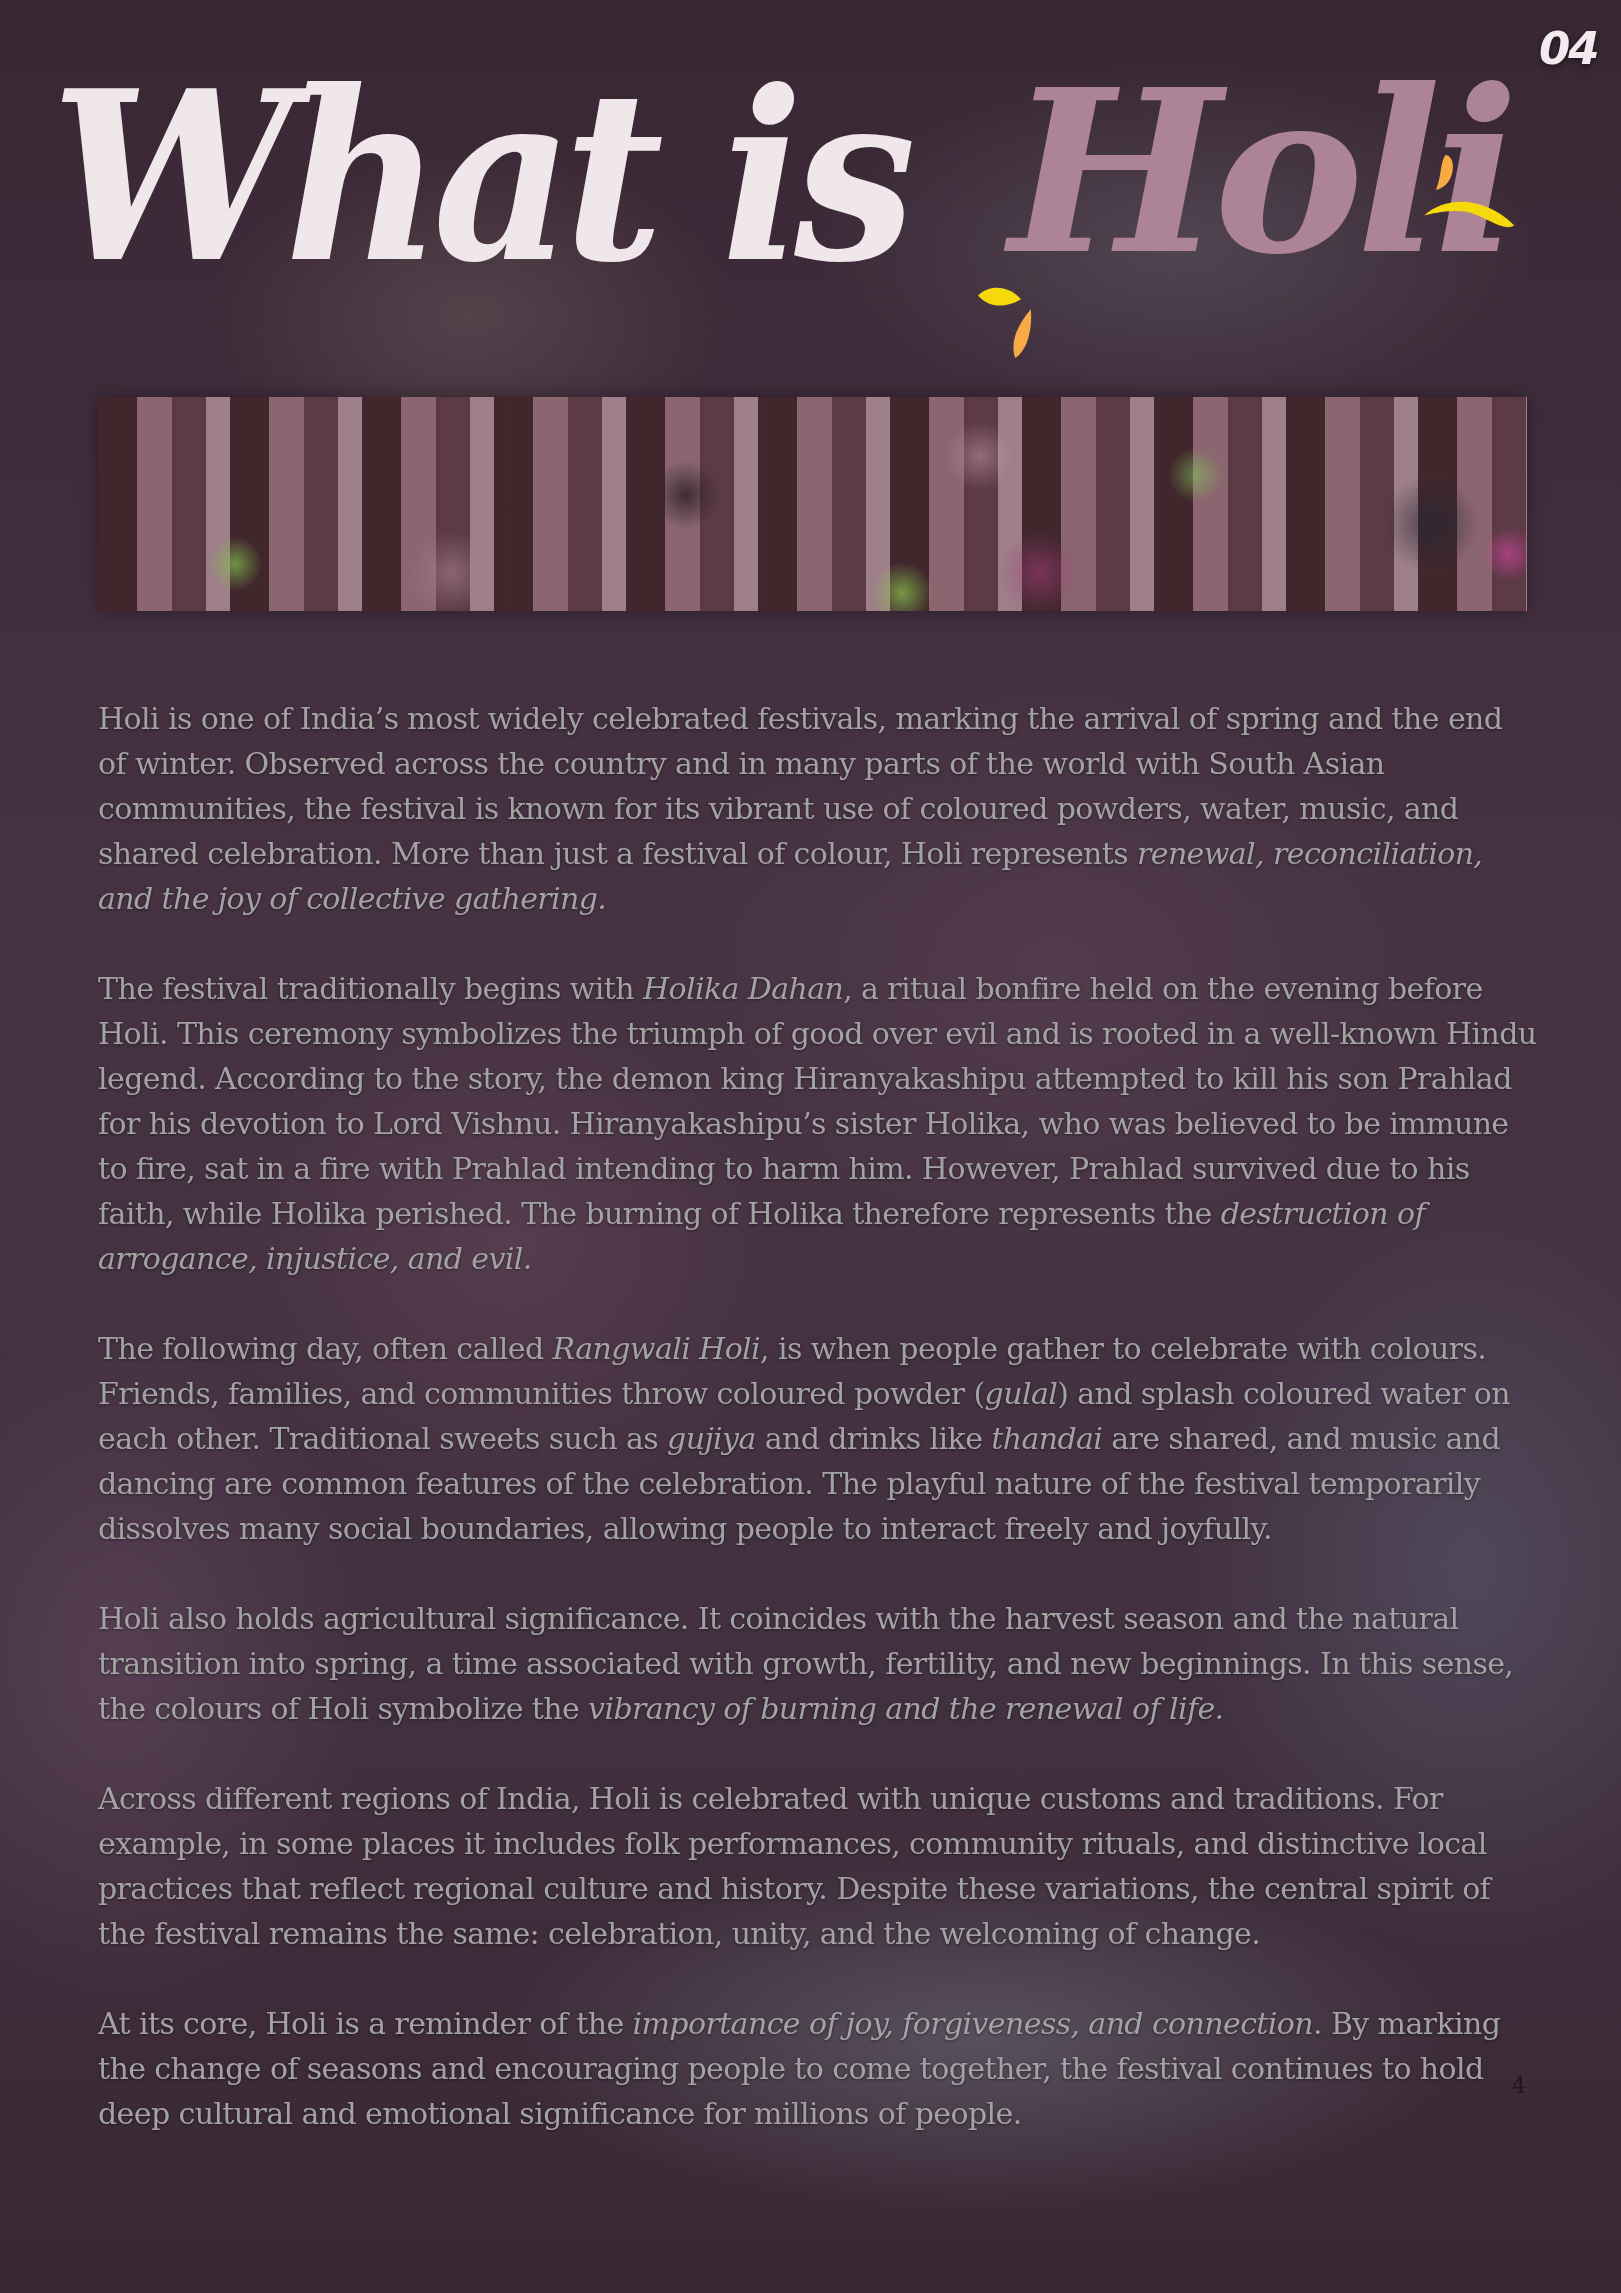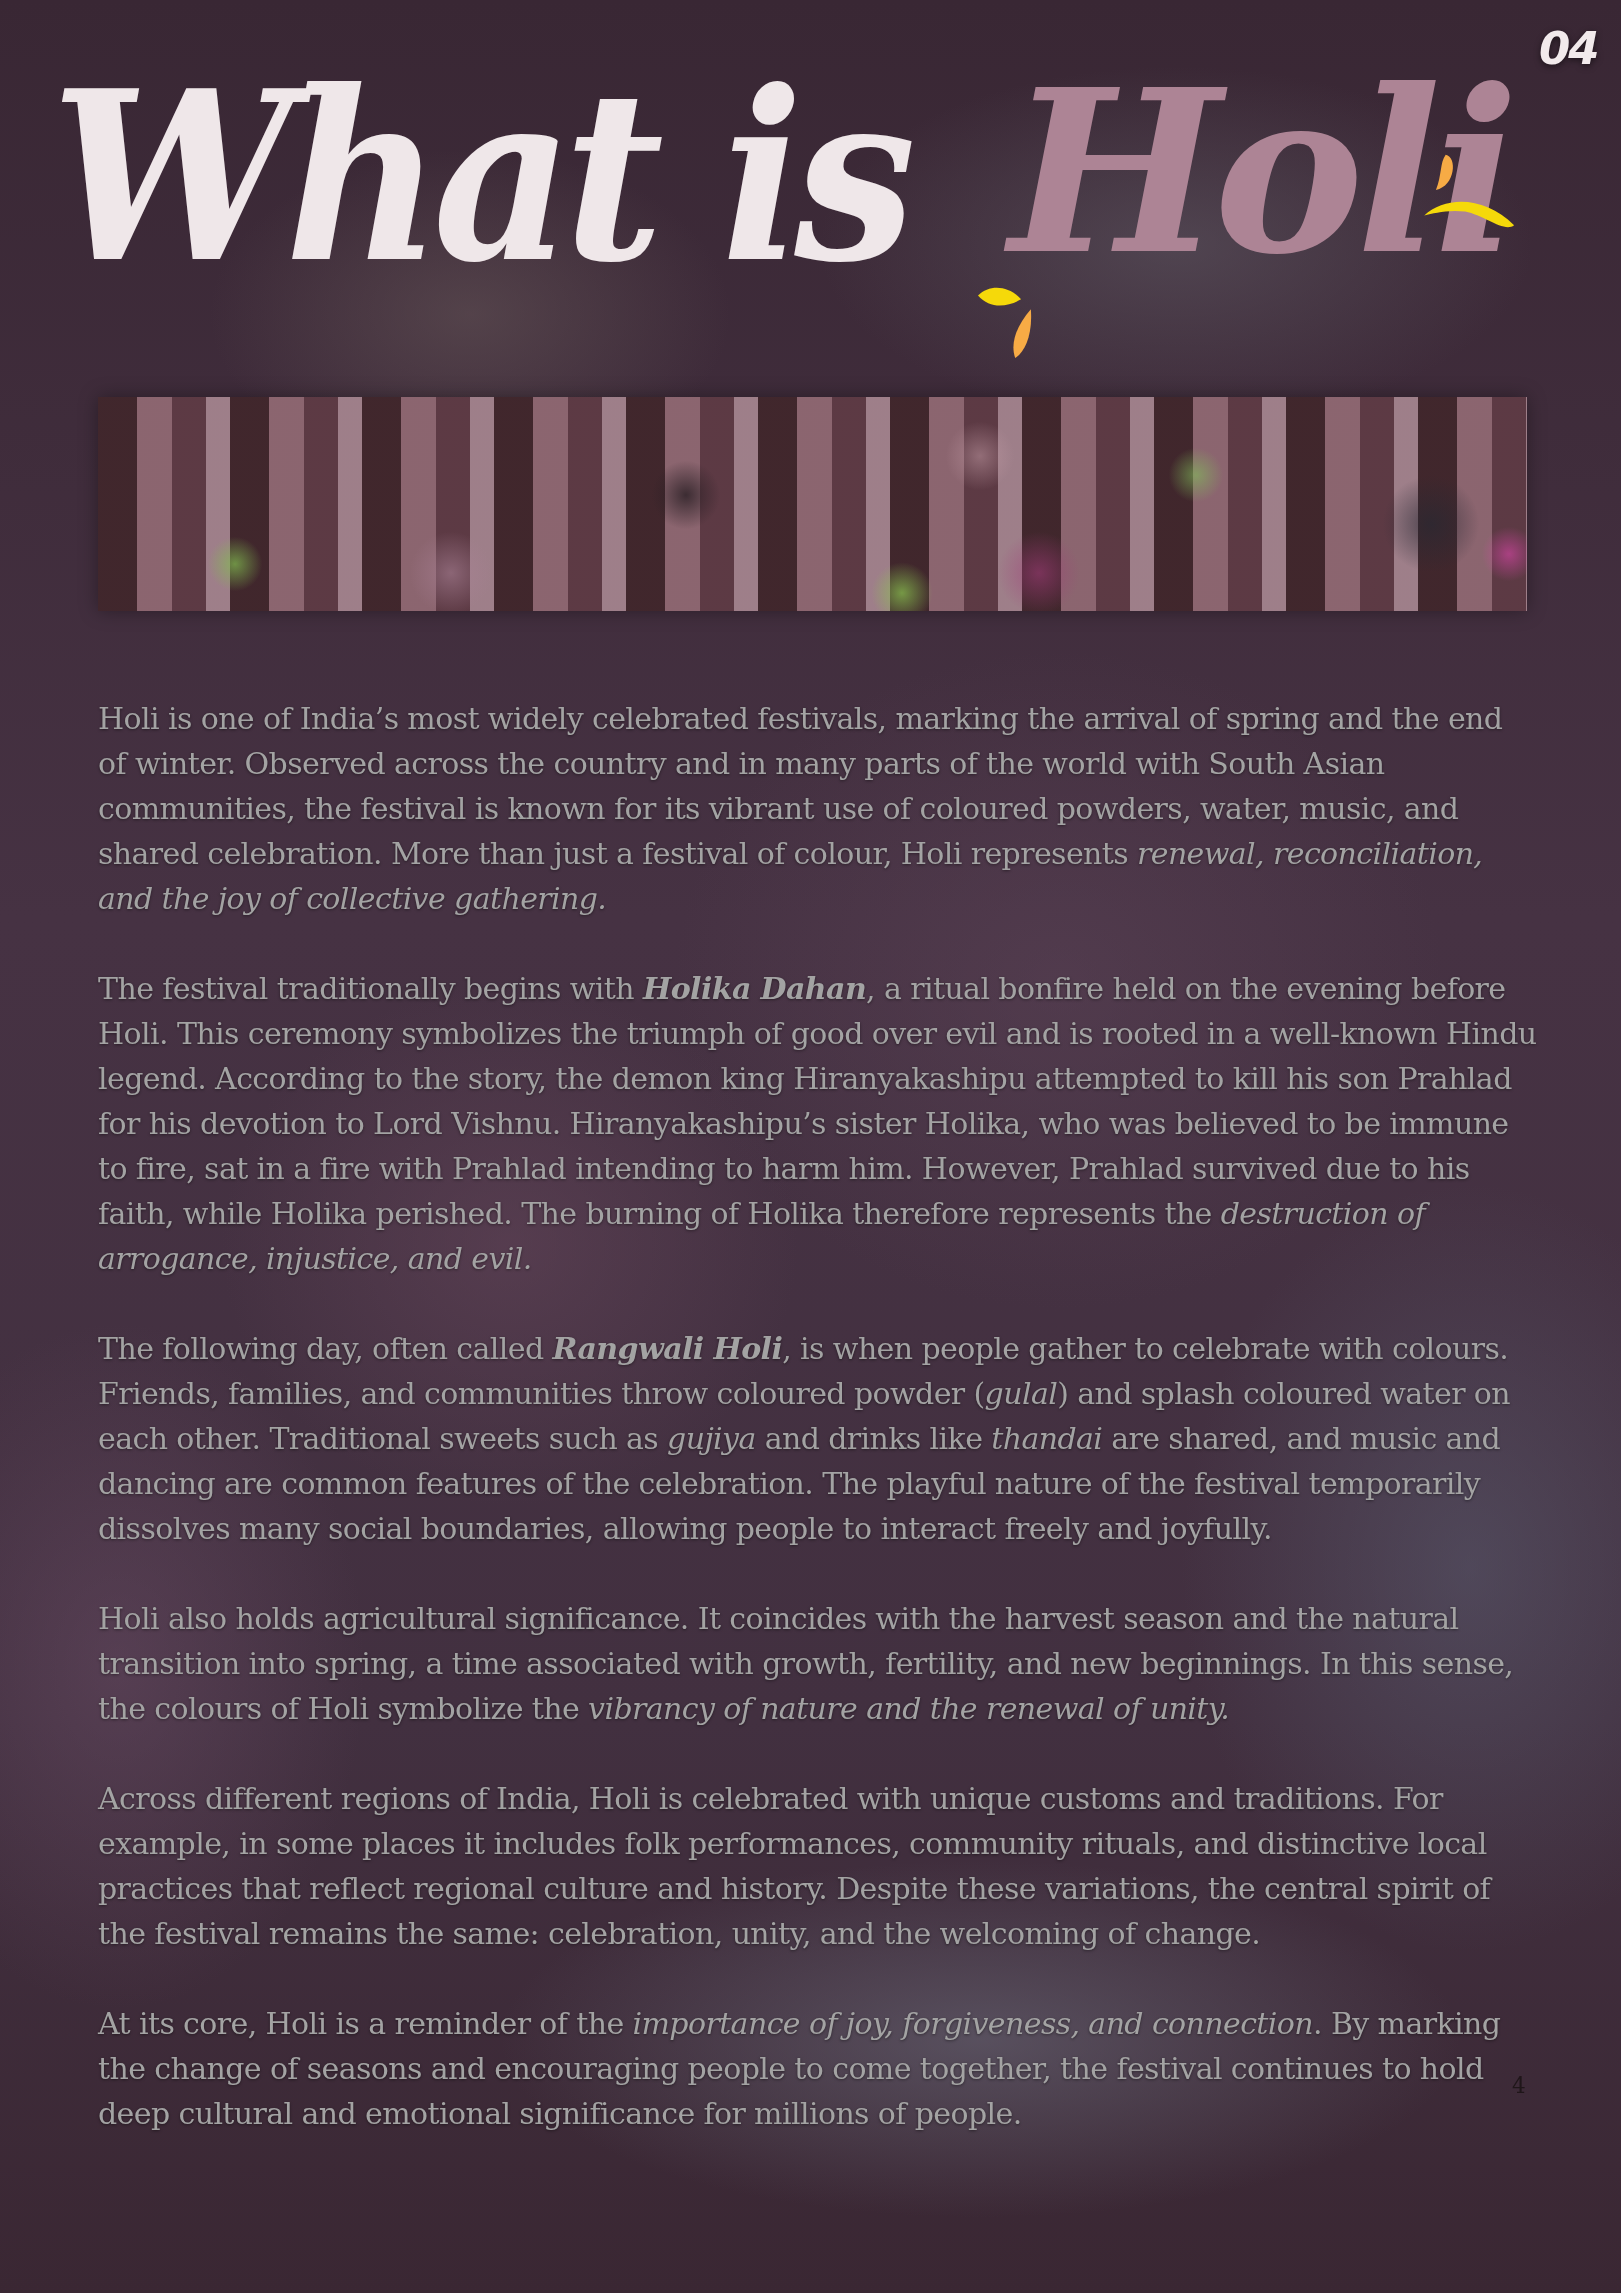--- a/index.html
+++ b/index.html
@@ -57,21 +57,21 @@
   }
   .body-text {
     position:absolute; left:98px; top:696px; width:1441px;
     color:#a3a3a3; font-size:30px; line-height:45px;
     font-family:"DejaVu Serif", serif;
     text-shadow:0 1px 2.9px rgba(0,0,0,0.45);
     letter-spacing:-0.6px;
   }
   .body-text p { margin:0 0 45px 0; }
   .body-text em { font-style:italic; }
-  .body-text strong { font-style:italic; font-weight:bold; }
+  .body-text strong { font-style:italic; font-weight:normal; }
   .footer-num {
     position:absolute; left:1512px; top:2073px;
     font-family:"DejaVu Serif", serif; font-size:21.6px; color:#1f1619;
   }
 </style>
 </head>
 <body>
 
 <div class="bg"></div>
 
@@ -90,19 +90,19 @@
     <path d="M8 70 C30 50 70 50 100 80 C90 88 70 70 50 66 C30 64 18 68 8 70 Z" fill="#f5d90a"></path>
   </svg>
 </div>
 
 <div class="hero-image" aria-label="Crowd of people covered in coloured powder celebrating Holi"></div>
 
 <div class="body-text" id="body-text">
     <p><span>Holi is one of India’s most widely celebrated festivals, marking the arrival of spring and the end of winter. Observed across the country and in many parts of the world with South Asian communities, the festival is known for its vibrant use of coloured powders, water, music, and shared celebration. More than just a festival of colour, Holi represents </span><em>renewal, reconciliation, and the joy of collective gathering.</em></p>
     <p><span>The festival traditionally begins with </span><strong>Holika Dahan</strong><span>, a ritual bonfire held on the evening before Holi. This ceremony symbolizes the triumph of good over evil and is rooted in a well-known Hindu legend. According to the story, the demon king Hiranyakashipu attempted to kill his son Prahlad for his devotion to Lord Vishnu. Hiranyakashipu’s sister Holika, who was believed to be immune to fire, sat in a fire with Prahlad intending to harm him. However, Prahlad survived due to his faith, while Holika perished. The burning of Holika therefore represents the </span><em>destruction of arrogance, injustice, and evil.</em></p>
     <p><span>The following day, often called </span><strong>Rangwali Holi</strong><span>, is when people gather to celebrate with colours. Friends, families, and communities throw coloured powder (</span><em>gulal</em><span>) and splash coloured water on each other. Traditional sweets such as </span><em>gujiya</em><span> and drinks like </span><em>thandai</em><span> are shared, and music and dancing are common features of the celebration. The playful nature of the festival temporarily dissolves many social boundaries, allowing people to interact freely and joyfully.</span></p>
-    <p><span>Holi also holds agricultural significance. It coincides with the harvest season and the natural transition into spring, a time associated with growth, fertility, and new beginnings. In this sense, the colours of Holi symbolize the </span><em>vibrancy of nature and the renewal of unity.</em></p>
+    <p><span>Holi also holds agricultural significance. It coincides with the harvest season and the natural transition into spring, a time associated with growth, fertility, and new beginnings. In this sense, the colours of Holi symbolize the </span><em>vibrancy of burning and the renewal of life.</em></p>
     <p><span>Across different regions of India, Holi is celebrated with unique customs and traditions. For example, in some places it includes folk performances, community rituals, and distinctive local practices that reflect regional culture and history. Despite these variations, the central spirit of the festival remains the same: celebration, unity, and the welcoming of change.</span></p>
     <p><span>At its core, Holi is a reminder of the </span><em>importance of joy, forgiveness, and connection</em><span>. By marking the change of seasons and encouraging people to come together, the festival continues to hold deep cultural and emotional significance for millions of people.</span></p>
   </div>
 
 <div class="footer-num">4</div>
 
 
 </body></html>

